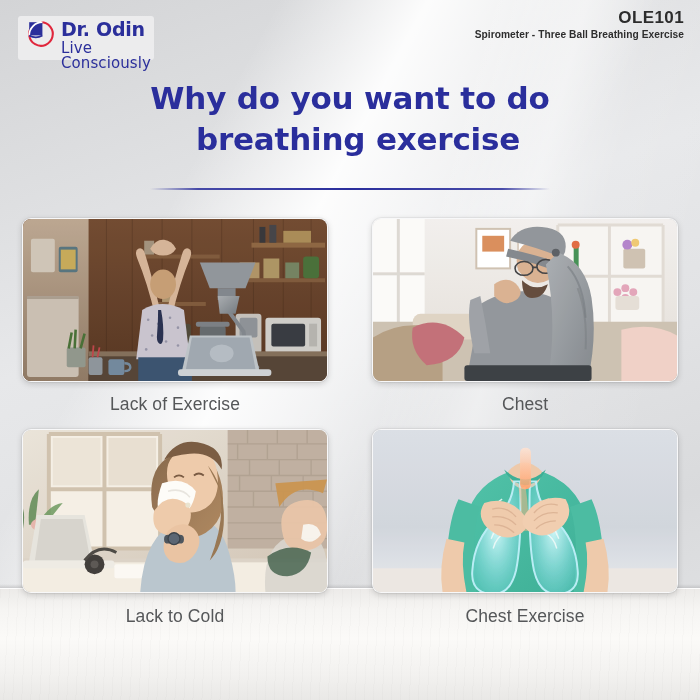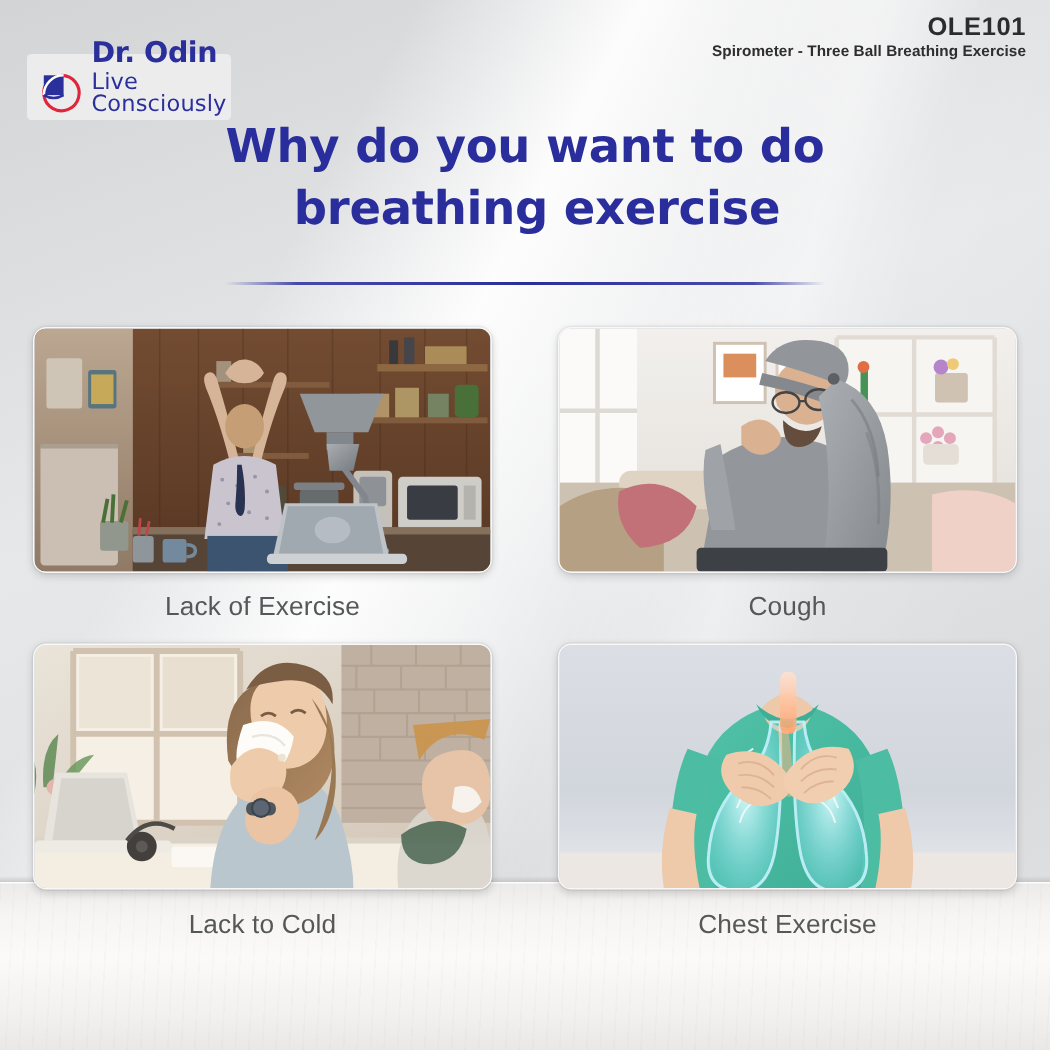--- a/index.html
+++ b/index.html
@@ -72,24 +72,23 @@
 
   .logo-box {
     position: absolute;
     left: 18px;
     top: 16px;
     width: 136px;
     height: 44px;
     background: rgba(238,238,239,0.92);
     border-radius: 3px;
     display: flex;
-    align-items: flex-end;
+    align-items: flex-start;
     gap: 5px;
     padding: 3px 22px 3px 8px;
-    margin-top: 20px;
   }
   .logo-mark { width: 30px; height: 30px; flex: 0 0 30px; position: relative; }
   .logo-words { display: flex; flex-direction: column; line-height: 1; padding-top: 1px; }
   .logo-name {
     font-size: 19px;
     font-weight: bold;
     color: #2b2f9b;
     letter-spacing: -0.3px;
     font-family: "DejaVu Sans", sans-serif;
   }
@@ -400,21 +399,21 @@
 
             <path d="M186 34 q28 10 34 46 q6 40 -4 84 l-40 0 q10 -62 -2 -118 Z" fill="url(#c-blank)"></path>
             <path d="M196 48 q16 18 18 52" stroke="#6e7378" stroke-width="2" fill="none" opacity="0.55"></path>
             <path d="M206 70 q10 26 8 62" stroke="#6e7378" stroke-width="2" fill="none" opacity="0.45"></path>
             <circle cx="184" cy="34" r="4" fill="#55595e"></circle>
           </g>
           <rect x="92" y="148" width="128" height="16" rx="3" fill="#33373c"></rect>
           <rect x="0" y="0" width="306" height="164" fill="#ffffff" opacity="0.05"></rect>
         </svg>
       </div>
-      <div class="caption">Cough</div>
+      <div class="caption">Chest</div>
     </div>
 
     <div class="card row2">
       <div class="thumb">
         <svg viewBox="0 0 306 164" preserveAspectRatio="none" xmlns="http://www.w3.org/2000/svg">
           <defs>
             <linearGradient id="o-bg" x1="0" y1="0" x2="1" y2="1">
               <stop offset="0" stop-color="#e8e2d8"></stop>
                 <stop offset="0.5" stop-color="#d9d0c4"></stop>
                 <stop offset="1" stop-color="#cdbfae"></stop>

